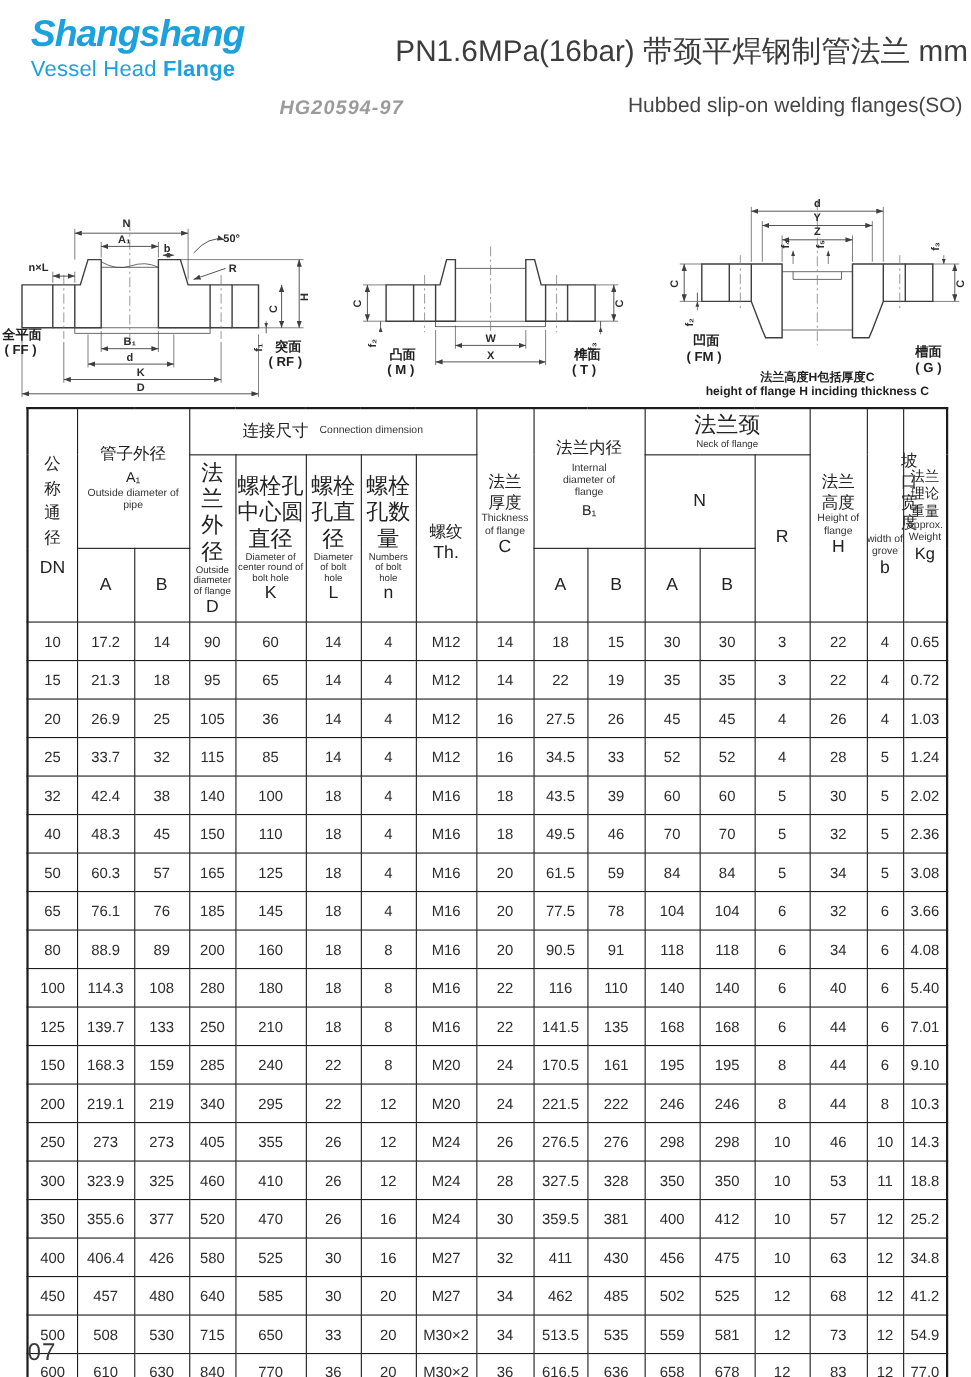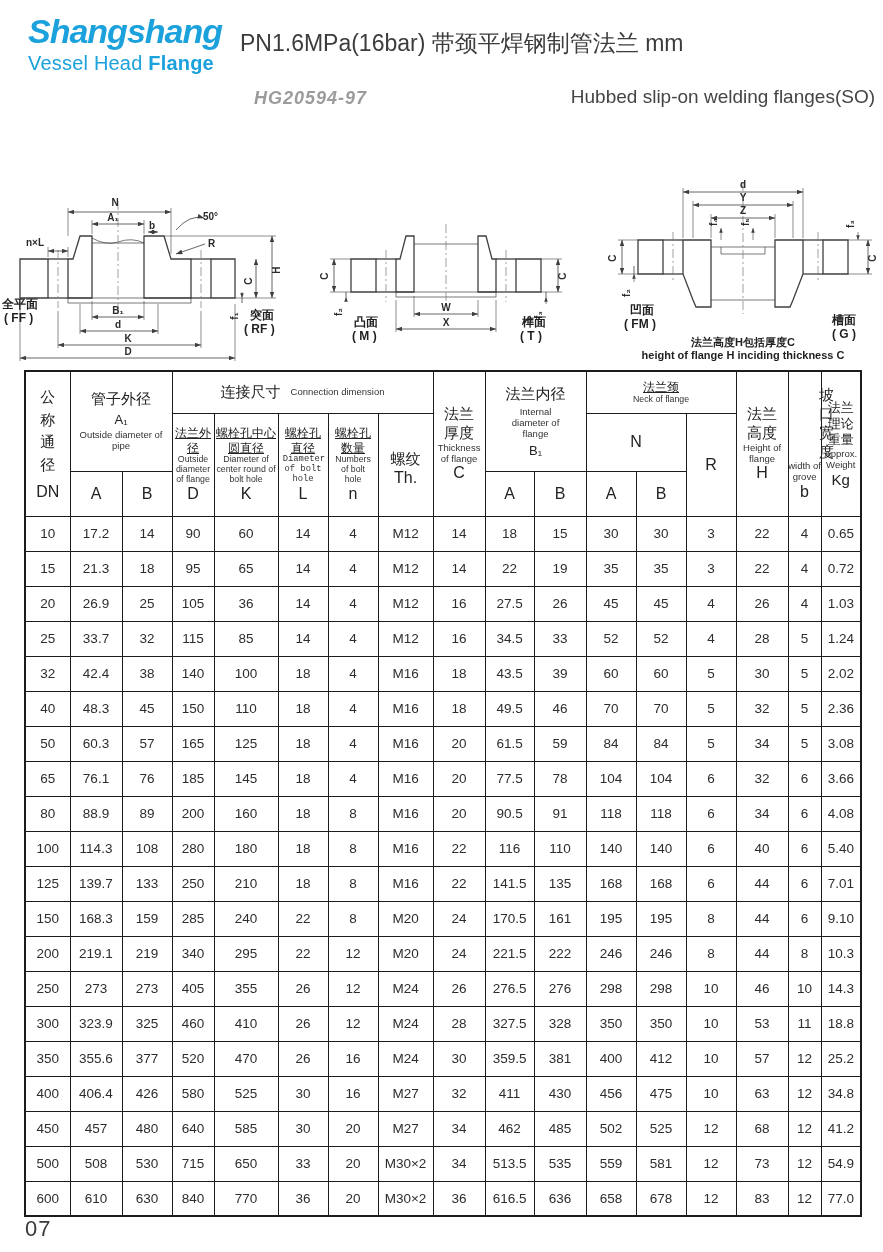--- a/index.html
+++ b/index.html
@@ -4,21 +4,21 @@
 <style>
   * { margin:0; padding:0; box-sizing:border-box; }
   body { background:#e8e8e8; font-family:"Liberation Sans", sans-serif; }
   .page { position:relative; width:883px; height:1252px; background:#ffffff; margin:0 auto; overflow:hidden; color:#2b2b2b; }
 
   
   .logo { position:absolute; left:28px; top:14px; color:#1ba1dc; }
   .logo-1 { font-size:34px; font-weight:bold; font-style:italic; letter-spacing:-1px; line-height:1.05; }
   .logo-2 { font-size:20px; letter-spacing:0.2px; margin-top:2px; }
   .logo-2 .bold { font-weight:bold; }
-  .title { position:absolute; left:240px; top:28px; width:640px; text-align:left; font-size:23px; color:#3c3c3c; white-space:nowrap; }
+  .title { position:absolute; left:240px; top:28px; width:640px; text-align:right; font-size:27px; color:#3c3c3c; white-space:nowrap; }
   .standard { position:absolute; left:254px; top:88px; font-size:18px; font-weight:bold; font-style:italic; color:#9b9b9b; letter-spacing:1px; }
   .subtitle { position:absolute; right:8px; top:86px; font-size:19px; color:#454545; }
 
   
   .dwg { position:absolute; }
   .dwg svg { display:block; }
   .ol  { fill:none; stroke:#3f3f3f; stroke-width:1.3; }
   .thin{ fill:none; stroke:#3f3f3f; stroke-width:0.7; }
   .dim { fill:none; stroke:#3f3f3f; stroke-width:0.8; }
   .ext { fill:none; stroke:#3f3f3f; stroke-width:0.6; }
@@ -32,21 +32,21 @@
                 font-family:"Liberation Sans",sans-serif; }
   .spec-table th, .spec-table td { border:1px solid #1c1c1c; text-align:center; vertical-align:middle; padding:0; }
   .spec-table { border:2px solid #1c1c1c; }
   .spec-table thead tr.h1 { height:42px; }
   .spec-table thead tr.h2 { height:58px; }
   .spec-table thead tr.h3 { height:45px; }
   .spec-table tbody tr { height:35px; }
   .spec-table tbody td { font-size:13.5px; color:#2d2d2d; }
   th { font-weight:normal; color:#222; }
   .cn  { font-size:15px; line-height:1.25; }
-  .cn2 { font-size:12px; line-height:1.2;text-decoration:underline; }
+  .cn2 { font-size:20px; line-height:1.2; }
   .en  { font-size:9.5px; line-height:1.15; color:#333; }
   .en2 { font-size:8.8px; line-height:1.12; color:#333; }
   .sym { font-size:16px; }
   .stack { display:flex; flex-direction:column; justify-content:space-between; align-items:center; height:100%; padding:4px 1px; }
   .stack-mid { display:flex; flex-direction:column; justify-content:center; align-items:center; height:100%; gap:3px; padding:2px 1px; }
   .vert { width:1.1em; margin:0 auto; word-break:break-all; font-size:15px; line-height:1.5; }
   .dn-sym { font-size:16px; margin-top:4px; }
   .conn-wrap { display:flex; align-items:center; justify-content:center; gap:10px; }
 
   .page-num { position:absolute; left:25px; top:1216px; font-size:22px; color:#3a3a3a; letter-spacing:1px; }
@@ -368,21 +368,21 @@
         <th rowspan="2">
           <div class="stack">
             <div class="cn2">螺栓孔中心圆直径</div>
             <div class="en2">Diameter of center round of bolt hole</div>
             <div class="sym">K</div>
           </div>
         </th>
         <th rowspan="2">
           <div class="stack">
             <div class="cn2">螺栓孔直径</div>
-            <div class="en2" style="width:4.6em;font-family:Liberation Mono, monospace;">Diameter of bolt hole</div>
+            <div class="en2" style="width:4.6em;">Diameter of bolt hole</div>
             <div class="sym">L</div>
           </div>
         </th>
         <th rowspan="2">
           <div class="stack">
             <div class="cn2">螺栓孔数量</div>
             <div class="en2" style="width:4.6em;">Numbers of bolt hole</div>
             <div class="sym">n</div>
           </div>
         </th>

